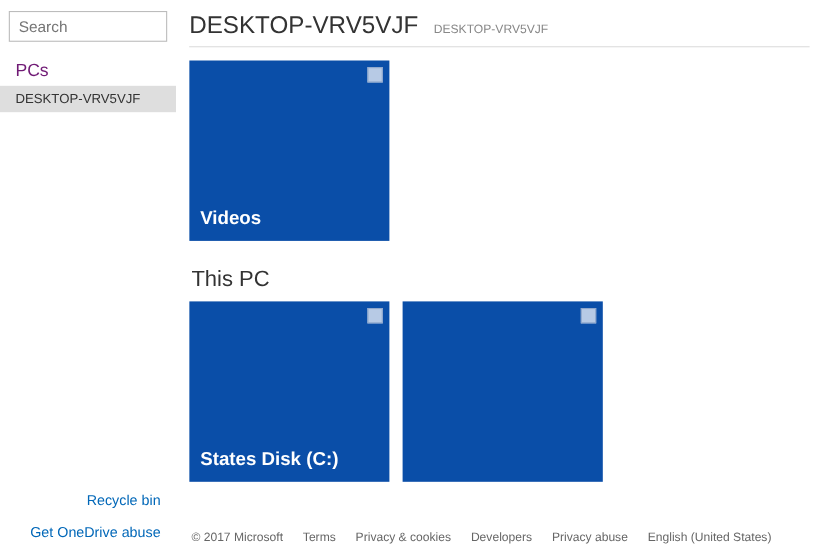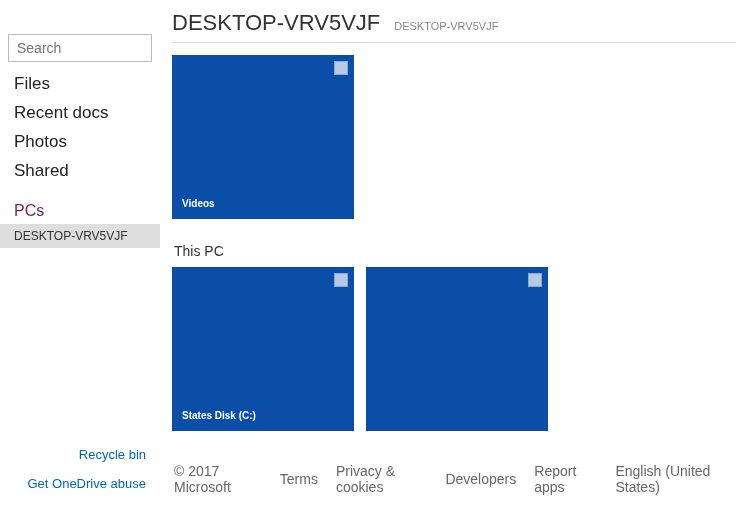--- a/index.html
+++ b/index.html
@@ -2,21 +2,21 @@
 <html><head>
 <meta charset="utf-8">
 <style>
   * { box-sizing: border-box; margin: 0; padding: 0; }
   html, body { width: 750px; height: 505px; font-family: "Segoe UI", Arial, sans-serif; background: #fff; color: #333; overflow: hidden; }
   .app { display: flex; width: 100%; height: 100%; }
   .sidebar { width: 160px; flex-shrink: 0; display: flex; flex-direction: column; padding: 0; }
   .search-wrap { padding: 10px 8px 8px 8px; }
   .search-input {
     width: 100%; height: 28px; border: 1px solid #bcbcbc; padding: 4px 8px;
-    font-size: 14px; color: #777; outline: none; font-family: inherit; margin-top: 24px;
+    font-size: 14px; color: #777; outline: none; font-family: inherit;
   }
   .nav-list { display: flex; flex-direction: column; padding: 0 0 6px 0; }
   .nav-item { padding: 4px 14px 5px 14px; font-size: 17px; color: #222; cursor: pointer; }
   .section-hdr { padding: 10px 14px 4px 14px; font-size: 16px; color: #701a75; }
   .pc-item { padding: 5px 14px; font-size: 12px; color: #333; cursor: pointer; }
   .pc-item.selected { background: #dedede; }
   .sidebar-spacer { flex: 1; }
   .side-links { padding: 0 14px 14px 14px; display: flex; flex-direction: column; gap: 14px; }
   .side-link { font-size: 13px; color: #0067b8; cursor: pointer; text-align: right; }
 
@@ -26,57 +26,51 @@
   .page-subtitle { font-size: 11px; color: #888; }
 
   .content { flex: 1; overflow: hidden; padding-top: 12px; }
   .tile-row { display: flex; gap: 12px; flex-wrap: wrap; }
   .tile {
     position: relative; width: 182px; height: 164px; background: #0a4ea8;
     color: #fff; cursor: pointer;
   }
   .tile-large { height: 164px; }
   .tile-label {
-    position: absolute; left: 10px; bottom: 10px; font-size: 10px; font-weight: 600;
+    position: absolute; left: 10px; bottom: 10px; font-size: 17px; font-weight: 600;
   }
   .tile-check {
     position: absolute; top: 6px; right: 6px; width: 14px; height: 14px;
     background: #b7cae5; border: 1px solid #8ea7cc;
   }
   .tile-check.checked { background: #fff; border-color: #555; }
   .tile-check.checked::after {
     content: ""; position: absolute; left: 3px; top: 0px; width: 4px; height: 8px;
     border: solid #111; border-width: 0 2px 2px 0; transform: rotate(40deg);
   }
 
-  .section-label { font-size: 14px; color: #333; margin: 24px 0 8px 2px; }
+  .section-label { font-size: 20px; color: #333; margin: 24px 0 8px 2px; }
 
   .footer {
-    display: flex; align-items: center; gap: 18px; font-size: 14px; color: #666;
+    display: flex; align-items: center; gap: 18px; font-size: 11px; color: #666;
     padding: 10px 2px 10px 2px;
   }
   .footer span { cursor: pointer; }
   .footer span:first-child { cursor: default; }
 </style>
 </head>
 <body>
 
 <div class="app">
 
   <aside class="sidebar">
     <div class="search-wrap">
       <input class="search-input" type="text" placeholder="Search" style="">
     </div>
 
-    <div class="nav-list">
-      <div class="nav-item">Files</div>
-      <div class="nav-item">Recent docs</div>
-      <div class="nav-item">Photos</div>
-      <div class="nav-item">Shared</div>
-    </div>
 
     <div class="section-hdr">PCs</div>
     <div class="pc-item selected">DESKTOP-VRV5VJF</div>
 
     <div class="sidebar-spacer"></div>
 
     <div class="side-links">
       <span class="side-link">Recycle bin</span>
       <span class="side-link">Get OneDrive abuse</span>
     </div>
@@ -110,18 +104,18 @@
         </div>
       </div>
 
     </div>
 
     <div class="footer">
       <span>© 2017 Microsoft</span>
       <span>Terms</span>
       <span>Privacy &amp; cookies</span>
       <span>Developers</span>
-      <span>Report apps</span>
+      <span>Privacy abuse</span>
       <span>English (United States)</span>
     </div>
   </main>
 
 </div>
 
 </body></html>

